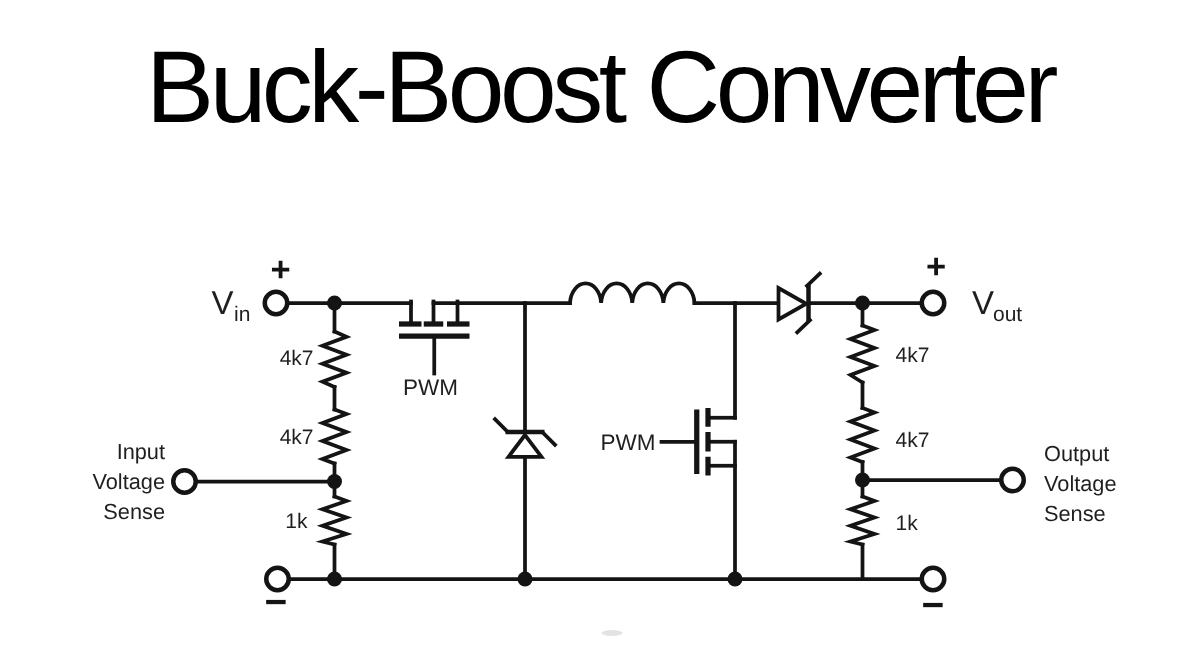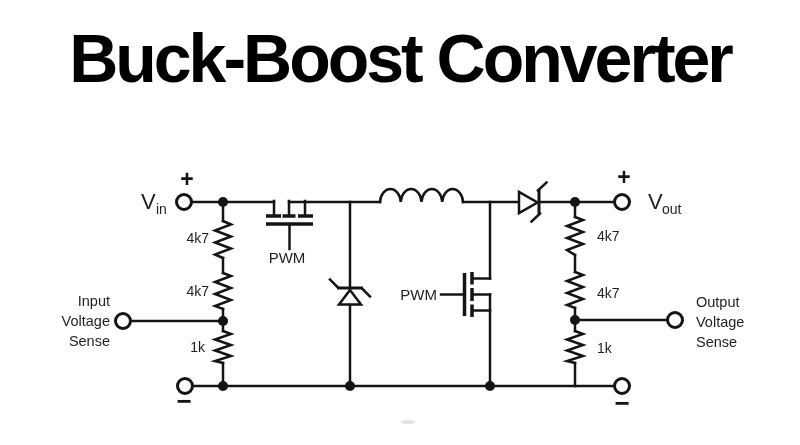--- a/index.html
+++ b/index.html
@@ -2,21 +2,21 @@
 <html><head>
 <meta charset="utf-8">
 <style>
   html,body{margin:0;padding:0;}
   body{
     width:800px;height:445px;background:#ffffff;position:relative;overflow:hidden;
     font-family:"Liberation Sans","DejaVu Sans",sans-serif;
   }
   .title{
     position:absolute;left:0;right:0;top:24px;text-align:center;
-    font-size:68px;font-weight:bold;letter-spacing:-3px;color:#000;line-height:1;
+    font-size:68px;font-weight:normal;letter-spacing:-3px;color:#000;line-height:1;
     white-space:nowrap;
   }
   svg{position:absolute;left:0;top:0;}
   .w{stroke:#141414;stroke-width:2.5;fill:none;stroke-linecap:square;}
   .bar{stroke:#141414;stroke-width:3.5;fill:none;stroke-linecap:butt;}
   .bar3{stroke:#141414;stroke-width:3;fill:none;stroke-linecap:butt;}
   .tri{fill:#ffffff;stroke:#141414;stroke-width:2.5;stroke-linejoin:miter;}
   .term{fill:#ffffff;stroke:#141414;stroke-width:3;}
   .dot{fill:#141414;stroke:none;}
   text{fill:#1f1f1f;}

